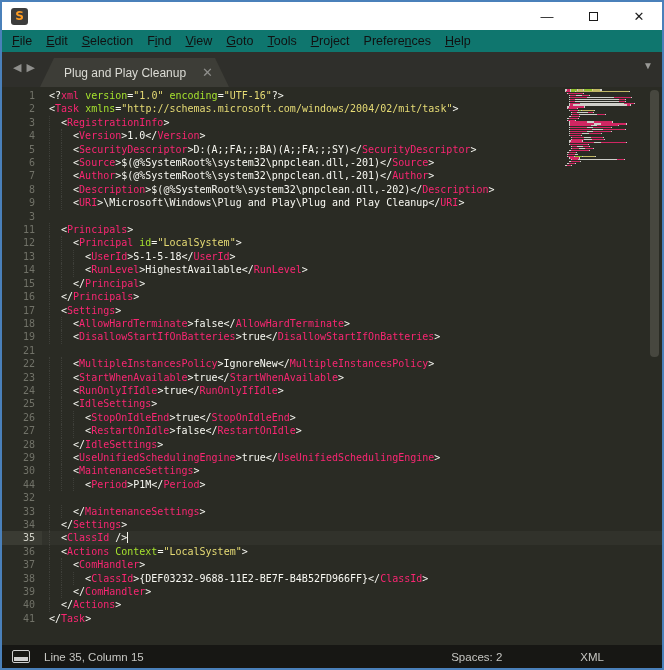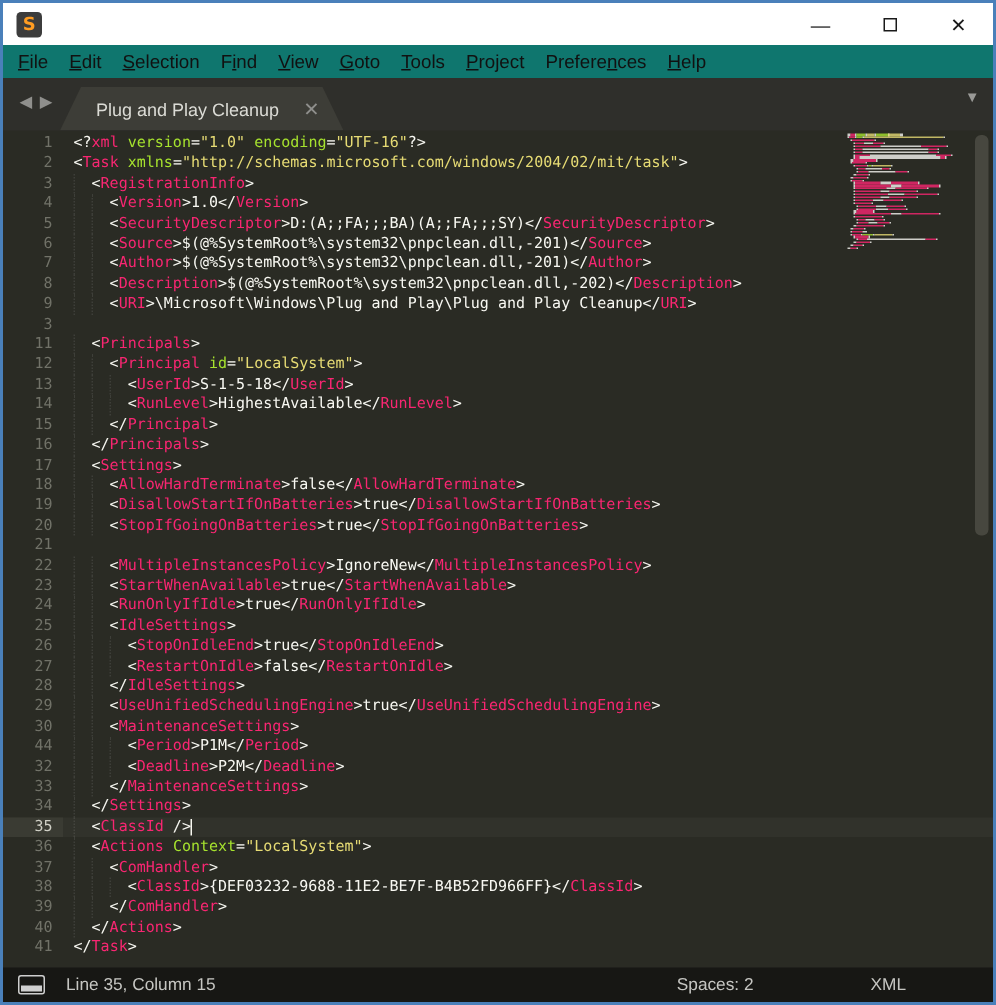--- a/index.html
+++ b/index.html
@@ -130,33 +130,32 @@
         <div class="code-line"><div class="gutter-cell">3</div></div>
         <div class="code-line"><div class="gutter-cell">11</div><div class="line-content"><span class="indent-guide"></span><span class="tk-p">&lt;</span><span class="tk-t">Principals</span><span class="tk-p">&gt;</span></div></div>
         <div class="code-line"><div class="gutter-cell">12</div><div class="line-content"><span class="indent-guide"></span><span class="indent-guide"></span><span class="tk-p">&lt;</span><span class="tk-t">Principal</span><span class="tk-p"> </span><span class="tk-a">id</span><span class="tk-p">=</span><span class="tk-s">"LocalSystem"</span><span class="tk-p">&gt;</span></div></div>
         <div class="code-line"><div class="gutter-cell">13</div><div class="line-content"><span class="indent-guide"></span><span class="indent-guide"></span><span class="indent-guide"></span><span class="tk-p">&lt;</span><span class="tk-t">UserId</span><span class="tk-p">&gt;S-1-5-18&lt;/</span><span class="tk-t">UserId</span><span class="tk-p">&gt;</span></div></div>
         <div class="code-line"><div class="gutter-cell">14</div><div class="line-content"><span class="indent-guide"></span><span class="indent-guide"></span><span class="indent-guide"></span><span class="tk-p">&lt;</span><span class="tk-t">RunLevel</span><span class="tk-p">&gt;HighestAvailable&lt;/</span><span class="tk-t">RunLevel</span><span class="tk-p">&gt;</span></div></div>
         <div class="code-line"><div class="gutter-cell">15</div><div class="line-content"><span class="indent-guide"></span><span class="indent-guide"></span><span class="tk-p">&lt;/</span><span class="tk-t">Principal</span><span class="tk-p">&gt;</span></div></div>
         <div class="code-line"><div class="gutter-cell">16</div><div class="line-content"><span class="indent-guide"></span><span class="tk-p">&lt;/</span><span class="tk-t">Principals</span><span class="tk-p">&gt;</span></div></div>
         <div class="code-line"><div class="gutter-cell">17</div><div class="line-content"><span class="indent-guide"></span><span class="tk-p">&lt;</span><span class="tk-t">Settings</span><span class="tk-p">&gt;</span></div></div>
         <div class="code-line"><div class="gutter-cell">18</div><div class="line-content"><span class="indent-guide"></span><span class="indent-guide"></span><span class="tk-p">&lt;</span><span class="tk-t">AllowHardTerminate</span><span class="tk-p">&gt;false&lt;/</span><span class="tk-t">AllowHardTerminate</span><span class="tk-p">&gt;</span></div></div>
         <div class="code-line"><div class="gutter-cell">19</div><div class="line-content"><span class="indent-guide"></span><span class="indent-guide"></span><span class="tk-p">&lt;</span><span class="tk-t">DisallowStartIfOnBatteries</span><span class="tk-p">&gt;true&lt;/</span><span class="tk-t">DisallowStartIfOnBatteries</span><span class="tk-p">&gt;</span></div></div>
-        <div class="code-line"><div class="gutter-cell">20</div><div class="line-content"><span class="indent-guide"></span><span class="indent-guide"></span><span class="tk-p">&lt;</span><span class="tk-t">StopIfGoingOnBatteries</span><span class="tk-p">&gt;true&lt;/</span><span class="tk-t">StopIfGoingOnBatteries</span><span class="tk-p">&gt;</span></div></div>
         <div class="code-line"><div class="gutter-cell">21</div></div>
         <div class="code-line"><div class="gutter-cell">22</div><div class="line-content"><span class="indent-guide"></span><span class="indent-guide"></span><span class="tk-p">&lt;</span><span class="tk-t">MultipleInstancesPolicy</span><span class="tk-p">&gt;IgnoreNew&lt;/</span><span class="tk-t">MultipleInstancesPolicy</span><span class="tk-p">&gt;</span></div></div>
         <div class="code-line"><div class="gutter-cell">23</div><div class="line-content"><span class="indent-guide"></span><span class="indent-guide"></span><span class="tk-p">&lt;</span><span class="tk-t">StartWhenAvailable</span><span class="tk-p">&gt;true&lt;/</span><span class="tk-t">StartWhenAvailable</span><span class="tk-p">&gt;</span></div></div>
         <div class="code-line"><div class="gutter-cell">24</div><div class="line-content"><span class="indent-guide"></span><span class="indent-guide"></span><span class="tk-p">&lt;</span><span class="tk-t">RunOnlyIfIdle</span><span class="tk-p">&gt;true&lt;/</span><span class="tk-t">RunOnlyIfIdle</span><span class="tk-p">&gt;</span></div></div>
         <div class="code-line"><div class="gutter-cell">25</div><div class="line-content"><span class="indent-guide"></span><span class="indent-guide"></span><span class="tk-p">&lt;</span><span class="tk-t">IdleSettings</span><span class="tk-p">&gt;</span></div></div>
         <div class="code-line"><div class="gutter-cell">26</div><div class="line-content"><span class="indent-guide"></span><span class="indent-guide"></span><span class="indent-guide"></span><span class="tk-p">&lt;</span><span class="tk-t">StopOnIdleEnd</span><span class="tk-p">&gt;true&lt;/</span><span class="tk-t">StopOnIdleEnd</span><span class="tk-p">&gt;</span></div></div>
         <div class="code-line"><div class="gutter-cell">27</div><div class="line-content"><span class="indent-guide"></span><span class="indent-guide"></span><span class="indent-guide"></span><span class="tk-p">&lt;</span><span class="tk-t">RestartOnIdle</span><span class="tk-p">&gt;false&lt;/</span><span class="tk-t">RestartOnIdle</span><span class="tk-p">&gt;</span></div></div>
         <div class="code-line"><div class="gutter-cell">28</div><div class="line-content"><span class="indent-guide"></span><span class="indent-guide"></span><span class="tk-p">&lt;/</span><span class="tk-t">IdleSettings</span><span class="tk-p">&gt;</span></div></div>
         <div class="code-line"><div class="gutter-cell">29</div><div class="line-content"><span class="indent-guide"></span><span class="indent-guide"></span><span class="tk-p">&lt;</span><span class="tk-t">UseUnifiedSchedulingEngine</span><span class="tk-p">&gt;true&lt;/</span><span class="tk-t">UseUnifiedSchedulingEngine</span><span class="tk-p">&gt;</span></div></div>
         <div class="code-line"><div class="gutter-cell">30</div><div class="line-content"><span class="indent-guide"></span><span class="indent-guide"></span><span class="tk-p">&lt;</span><span class="tk-t">MaintenanceSettings</span><span class="tk-p">&gt;</span></div></div>
         <div class="code-line"><div class="gutter-cell">44</div><div class="line-content"><span class="indent-guide"></span><span class="indent-guide"></span><span class="indent-guide"></span><span class="tk-p">&lt;</span><span class="tk-t">Period</span><span class="tk-p">&gt;P1M&lt;/</span><span class="tk-t">Period</span><span class="tk-p">&gt;</span></div></div>
-        <div class="code-line"><div class="gutter-cell">32</div><div class="line-content"><span class="indent-guide"></span><span class="indent-guide"></span><span class="indent-guide"></span><span class="tk-p">&lt;</span><span class="tk-t">Deadline</span><span class="tk-p">&gt;P2M&lt;/</span><span class="tk-t">Deadline</span><span class="tk-p">&gt;</span></div></div>
+        <div class="code-line"><div class="gutter-cell">32</div></div>
         <div class="code-line"><div class="gutter-cell">33</div><div class="line-content"><span class="indent-guide"></span><span class="indent-guide"></span><span class="tk-p">&lt;/</span><span class="tk-t">MaintenanceSettings</span><span class="tk-p">&gt;</span></div></div>
         <div class="code-line"><div class="gutter-cell">34</div><div class="line-content"><span class="indent-guide"></span><span class="tk-p">&lt;/</span><span class="tk-t">Settings</span><span class="tk-p">&gt;</span></div></div>
         <div class="code-line active"><div class="gutter-cell">35</div><div class="line-content"><span class="indent-guide"></span><span class="tk-p">&lt;</span><span class="tk-t">ClassId</span><span class="tk-p"> /&gt;</span><span class="cursor"></span></div></div>
         <div class="code-line"><div class="gutter-cell">36</div><div class="line-content"><span class="indent-guide"></span><span class="tk-p">&lt;</span><span class="tk-t">Actions</span><span class="tk-p"> </span><span class="tk-a">Context</span><span class="tk-p">=</span><span class="tk-s">"LocalSystem"</span><span class="tk-p">&gt;</span></div></div>
         <div class="code-line"><div class="gutter-cell">37</div><div class="line-content"><span class="indent-guide"></span><span class="indent-guide"></span><span class="tk-p">&lt;</span><span class="tk-t">ComHandler</span><span class="tk-p">&gt;</span></div></div>
         <div class="code-line"><div class="gutter-cell">38</div><div class="line-content"><span class="indent-guide"></span><span class="indent-guide"></span><span class="indent-guide"></span><span class="tk-p">&lt;</span><span class="tk-t">ClassId</span><span class="tk-p">&gt;{DEF03232-9688-11E2-BE7F-B4B52FD966FF}&lt;/</span><span class="tk-t">ClassId</span><span class="tk-p">&gt;</span></div></div>
         <div class="code-line"><div class="gutter-cell">39</div><div class="line-content"><span class="indent-guide"></span><span class="indent-guide"></span><span class="tk-p">&lt;/</span><span class="tk-t">ComHandler</span><span class="tk-p">&gt;</span></div></div>
         <div class="code-line"><div class="gutter-cell">40</div><div class="line-content"><span class="indent-guide"></span><span class="tk-p">&lt;/</span><span class="tk-t">Actions</span><span class="tk-p">&gt;</span></div></div>
         <div class="code-line"><div class="gutter-cell">41</div><div class="line-content"><span class="tk-p">&lt;/</span><span class="tk-t">Task</span><span class="tk-p">&gt;</span></div></div>
       </div>

